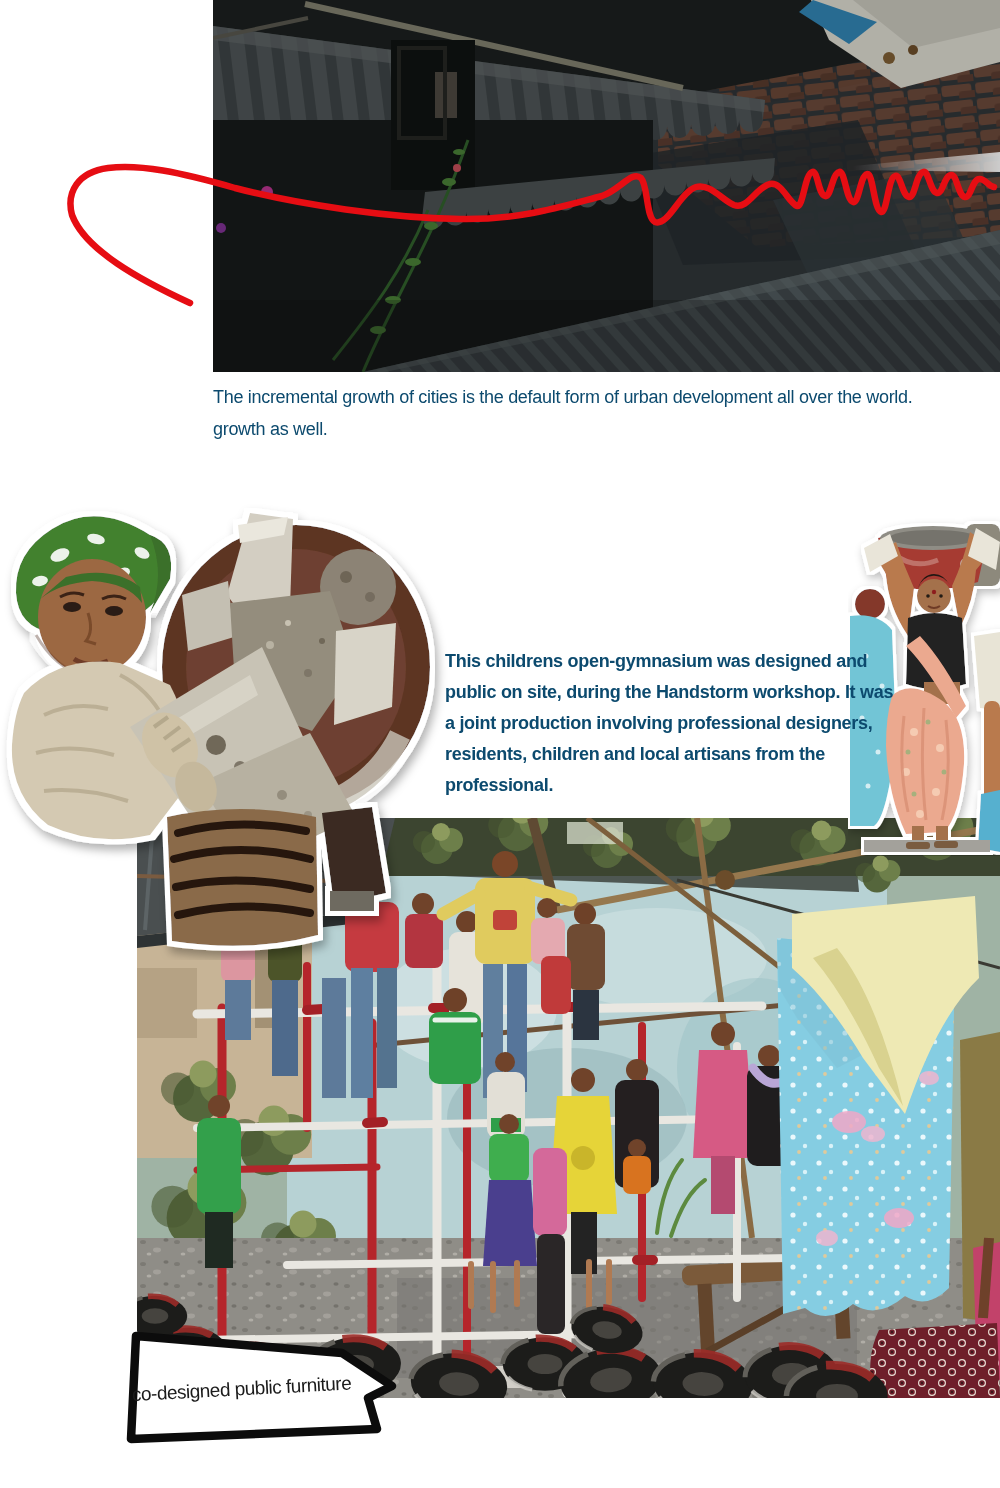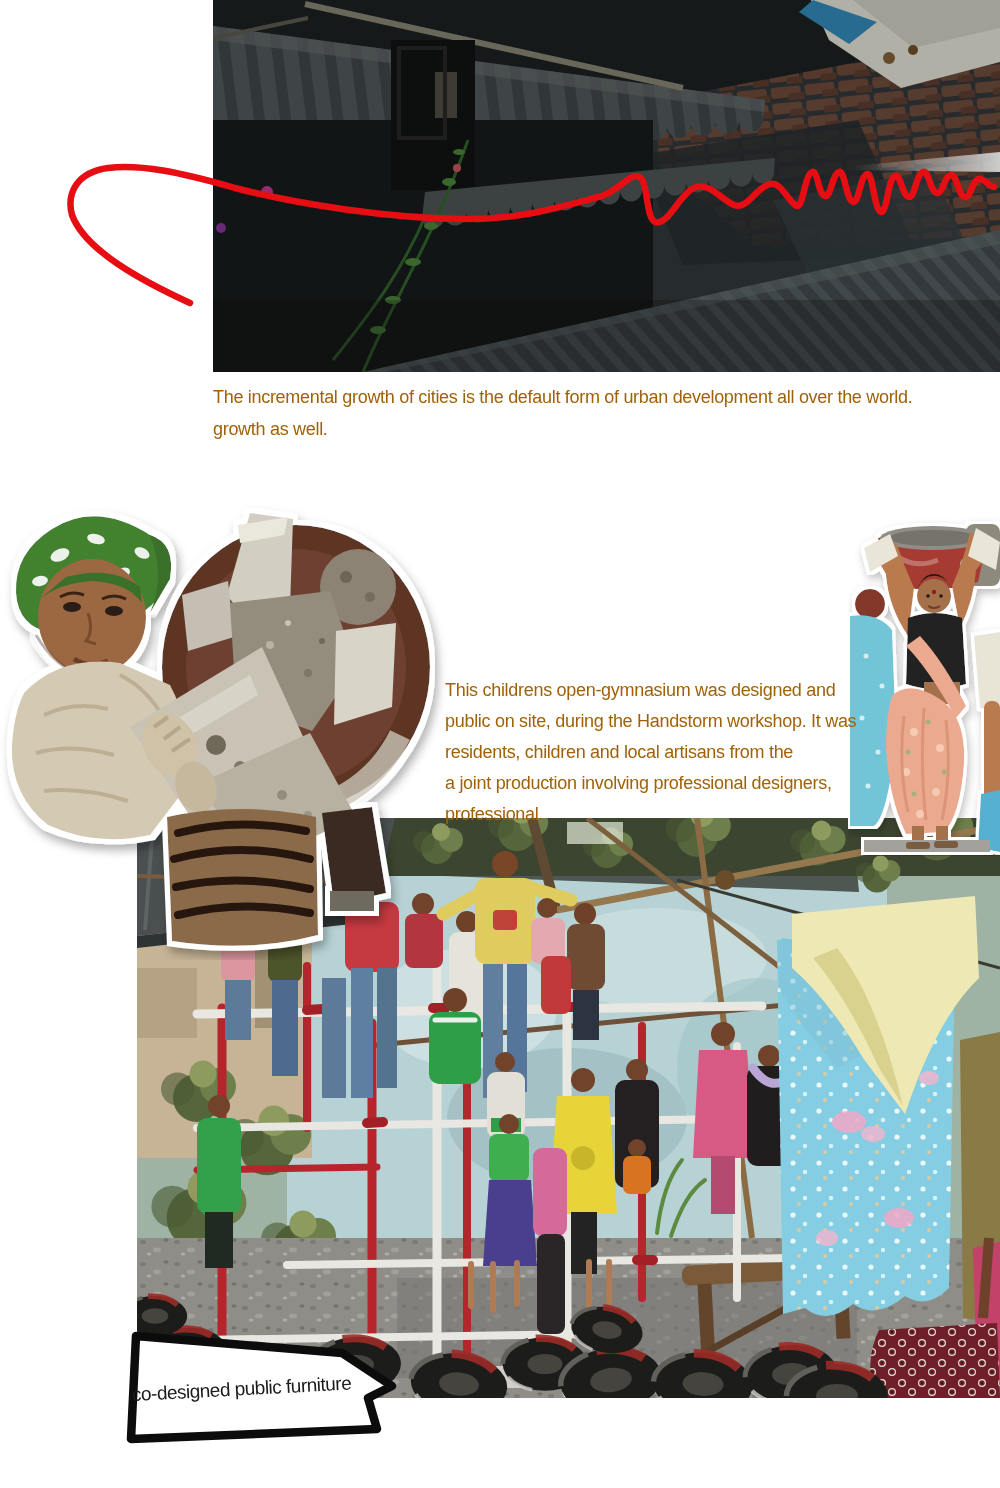--- a/index.html
+++ b/index.html
@@ -2,24 +2,24 @@
 <html><head>
 <meta charset="utf-8">
 <style>
   html,body{margin:0;padding:0;background:#888;}
   .page{
     position:relative;width:1000px;height:1488px;margin:0 auto;
     background:#ffffff;overflow:hidden;
     font-family:"Liberation Sans", sans-serif;
   }
   .abs{position:absolute;}
-  .para{color:#a16207;font-size:18px;letter-spacing:-0.3px;}
+  .para{color:#0c4a6e;font-size:18px;letter-spacing:-0.3px;}
   .para .pline{white-space:nowrap;}
   #intro-para{left:213px;top:381px;width:787px;line-height:32px;}
-  #workshop-para{left:445px;top:675px;width:445px;line-height:31px;z-index:6;}
+  #workshop-para{left:445px;top:646px;width:445px;line-height:31px;z-index:6;font-weight:bold;}
   #top-photo{left:213px;top:0;width:787px;height:372px;z-index:1;}
   #playground-photo{left:137px;top:818px;width:863px;height:580px;z-index:1;}
   #scribble{left:0;top:130px;width:1000px;height:190px;z-index:3;pointer-events:none;}
   #cutout-left{left:0;top:495px;width:455px;height:465px;z-index:4;}
   #cutout-right{left:848px;top:496px;width:152px;height:360px;z-index:4;}
   #bubble{left:108px;top:1318px;width:300px;height:150px;z-index:7;}
   #bubble-label{
     position:absolute;left:24px;top:66px;width:256px;
     font-size:19px;letter-spacing:-0.5px;color:#1b1b1b;
     transform:rotate(-3deg);transform-origin:left center;white-space:nowrap;
@@ -127,22 +127,22 @@
   </div>
 
   <div class="abs para" id="intro-para">
     <div class="pline">The incremental growth of cities is the default form of urban development all over the world.</div>
     <div class="pline">growth as well.</div>
   </div>
 
   <div class="abs para" id="workshop-para">
     <div class="pline">This childrens open-gymnasium was designed and</div>
     <div class="pline">public on site, during the Handstorm workshop. It was</div>
+    <div class="pline">a joint production involving professional designers,</div>
     <div class="pline">residents, children and local artisans from the</div>
-    <div class="pline">a joint production involving professional designers,</div>
     <div class="pline">professional.</div>
   </div>
 
   <div class="abs" id="playground-photo">
     <svg width="863" height="580" viewBox="0 0 863 580">
       <defs>
         <pattern id="polka" patternUnits="userSpaceOnUse" width="26" height="26">
           <rect width="26" height="26" fill="#85cde2"></rect>
           <circle cx="6" cy="7" r="2.6" fill="#eaf8fc"></circle>
           <circle cx="18" cy="16" r="2.2" fill="#d9f2f8"></circle>

